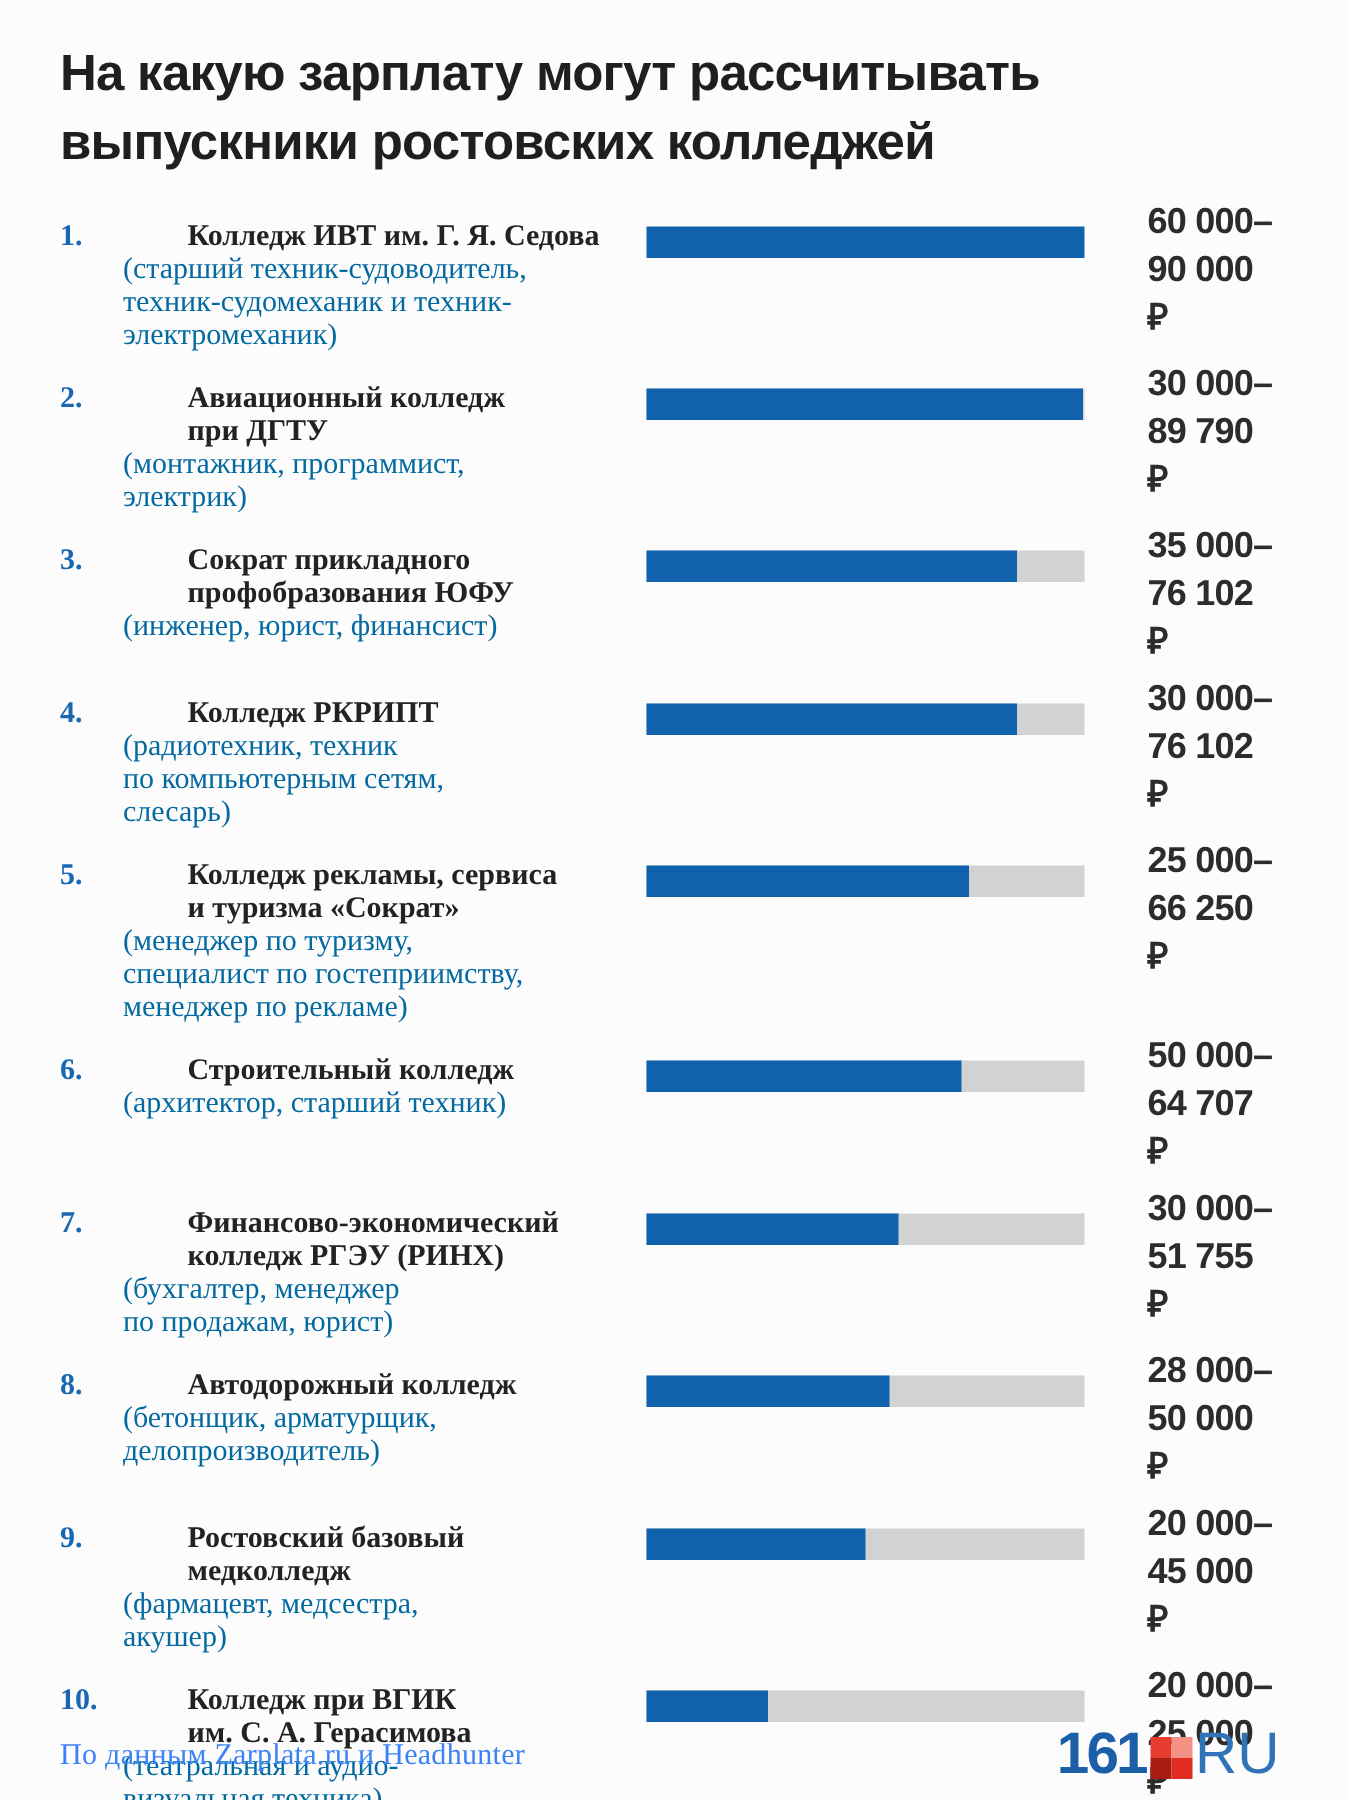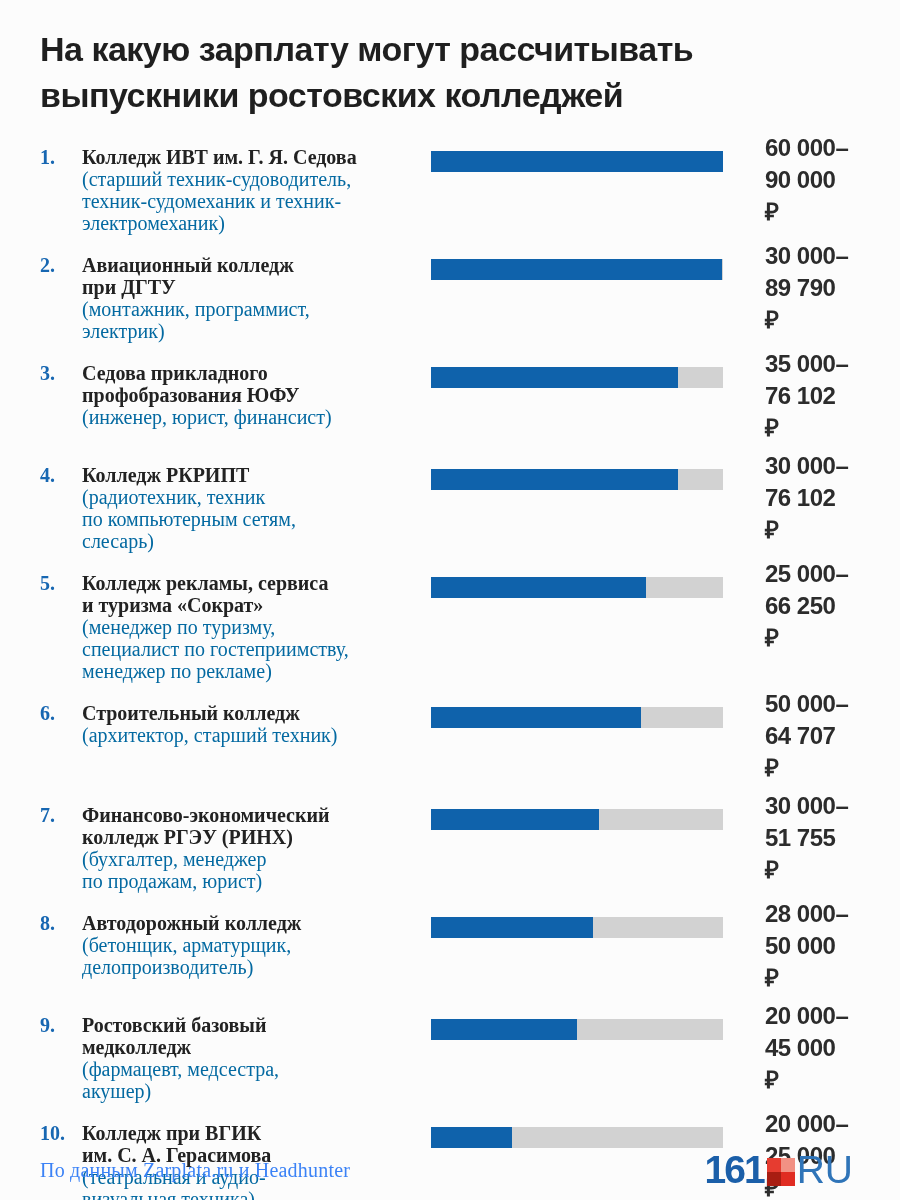--- a/index.html
+++ b/index.html
@@ -42,20 +42,21 @@
   .text {
     flex: 0 0 349px;
     padding-right: 14px;
   }
   .college-name {
     font-weight: bold;
     font-size: 20px;
     line-height: 22px;
     color: #222222;
     white-space: pre-line;
+    margin-left: 43px;
   }
   .college-desc {
     font-size: 20px;
     line-height: 22px;
     color: #0369a1;
     white-space: pre-line;
   }
   .bar-wrap {
     flex: 0 0 292px;
     height: 21px;
@@ -159,21 +160,21 @@
       <div class="bar-wrap">
         <div class="bar-fill" style="width: 99.7667%;"></div>
       </div>
       <div class="salary">30 000–
 89 790 ₽</div>
     </div>
 
     <div class="row">
       <div class="num">3.</div>
       <div class="text">
-        <div class="college-name">Седова прикладного
+        <div class="college-name">Сократ прикладного
 профобразования ЮФУ</div>
         <div class="college-desc">(инженер, юрист, финансист)</div>
       </div>
       <div class="bar-wrap">
         <div class="bar-fill" style="width: 84.5578%;"></div>
       </div>
       <div class="salary">35 000–
 76 102 ₽</div>
     </div>
 

